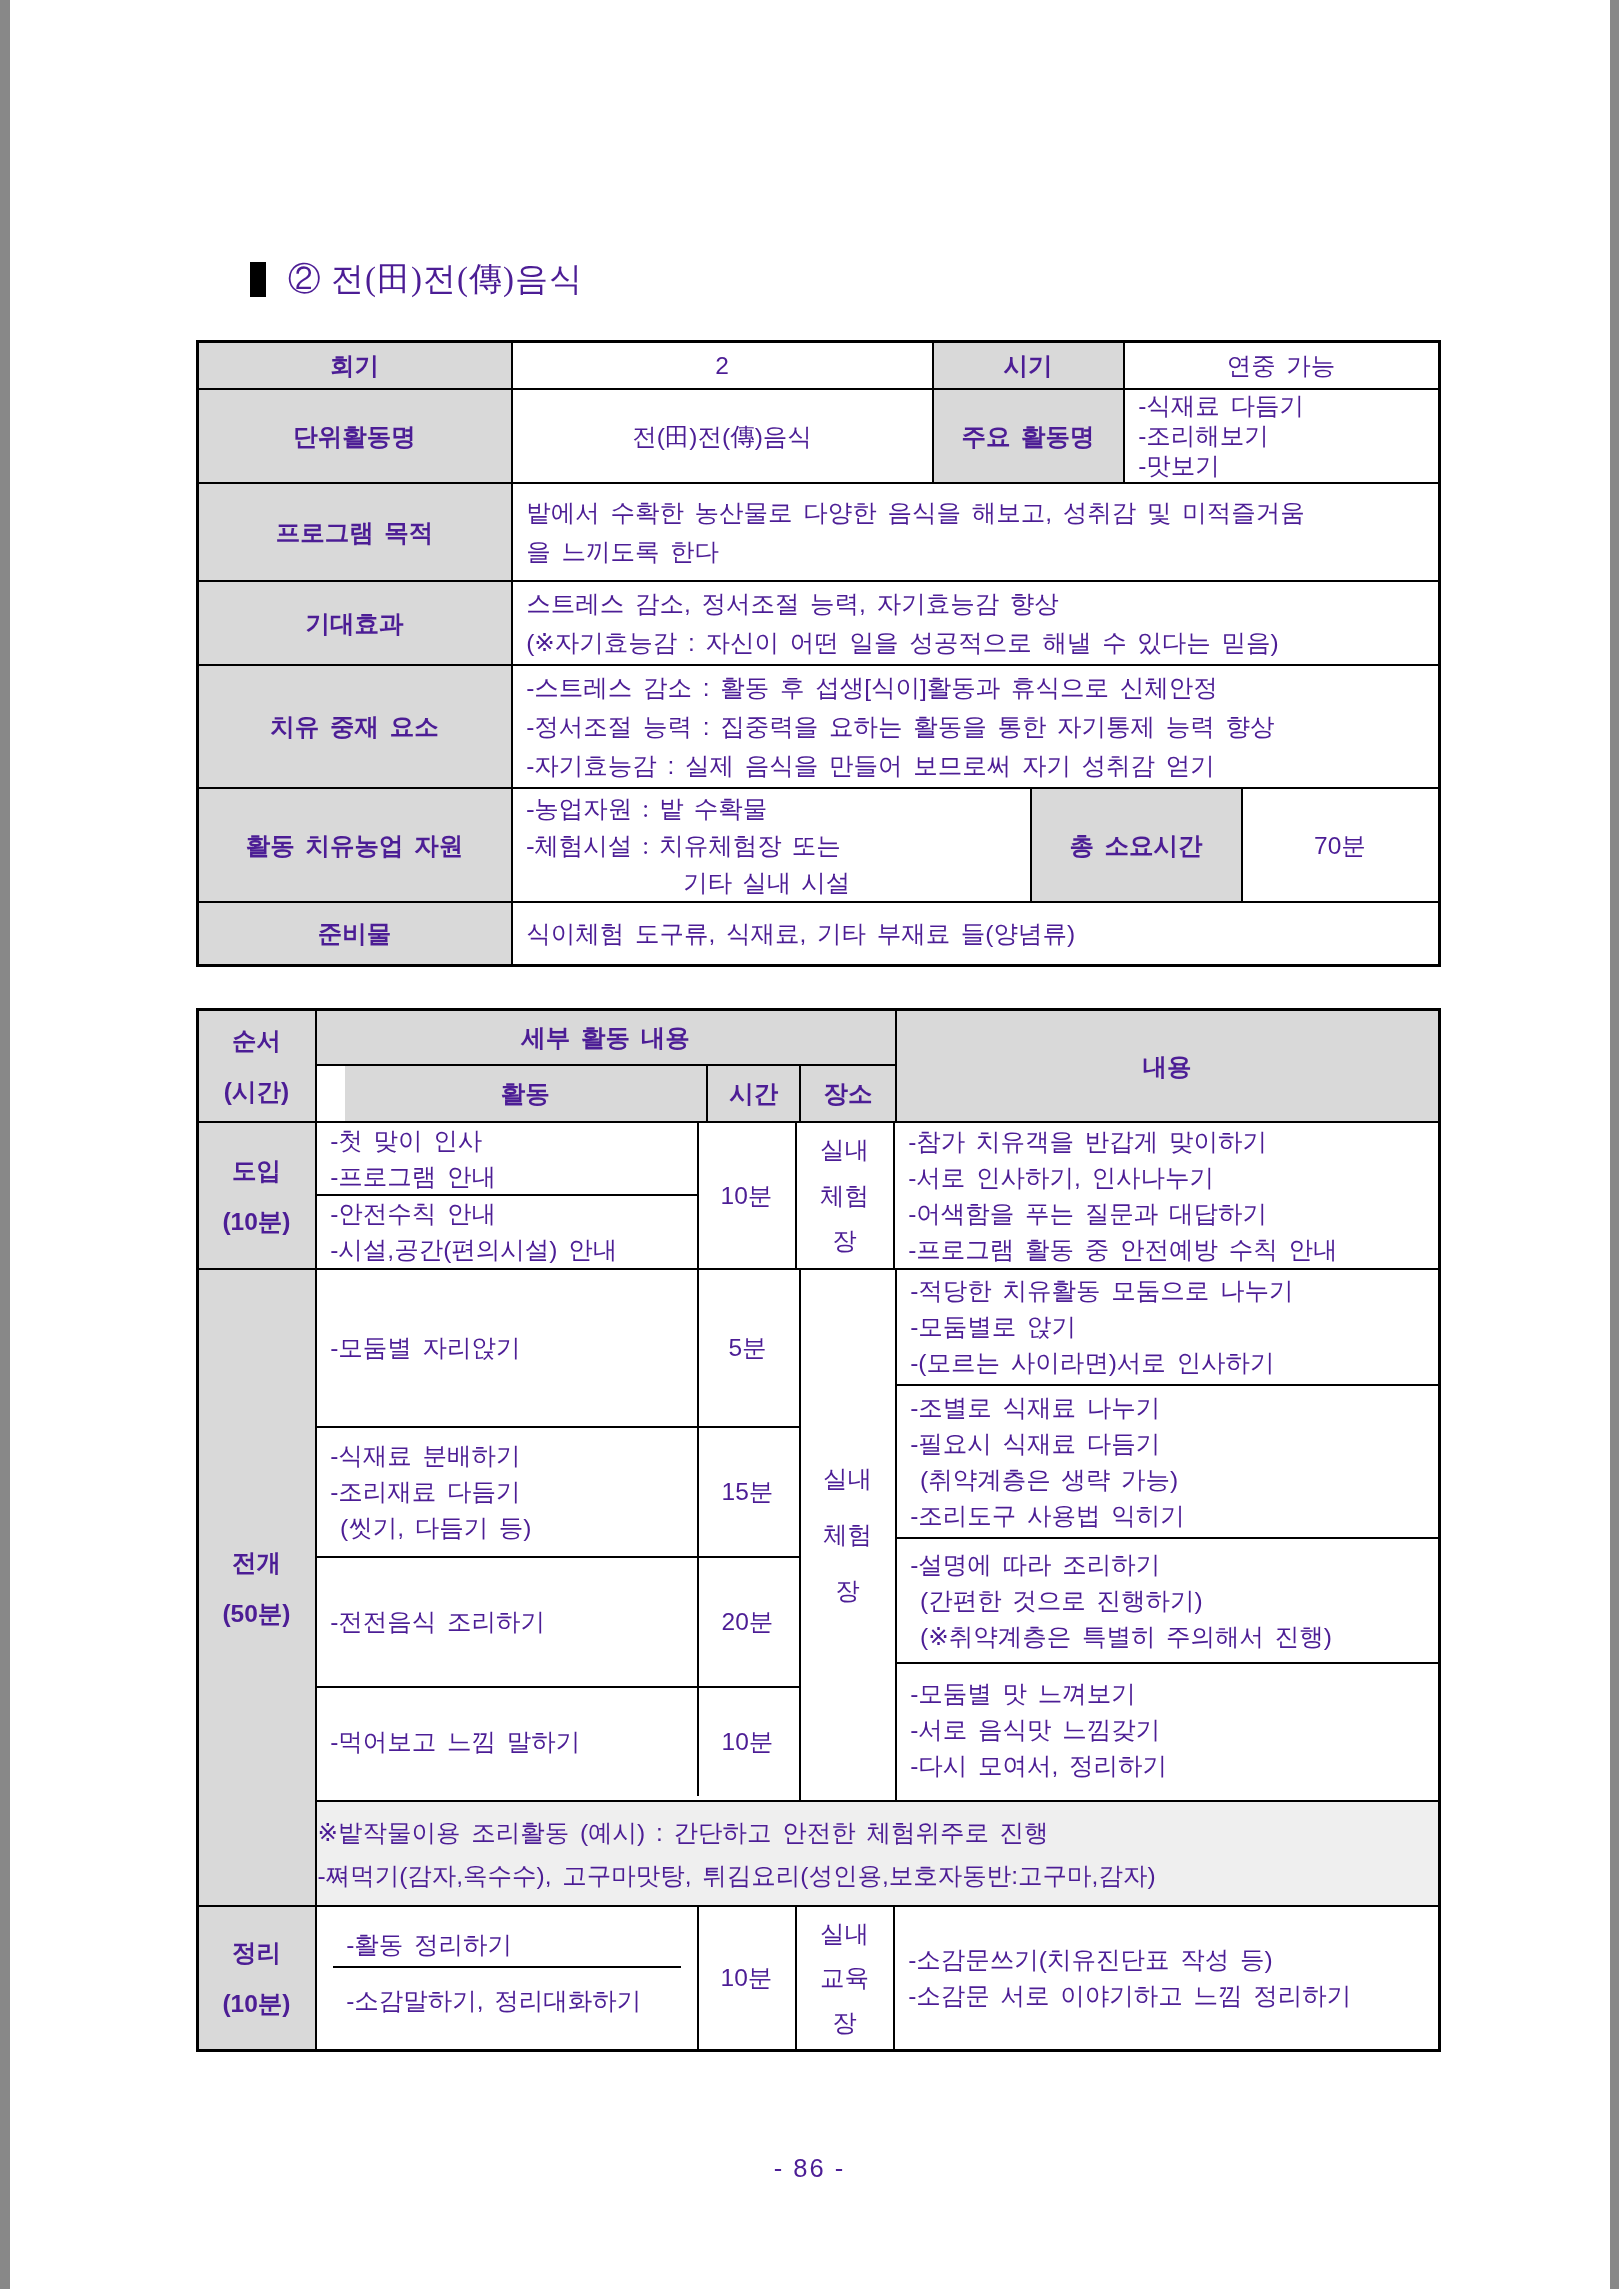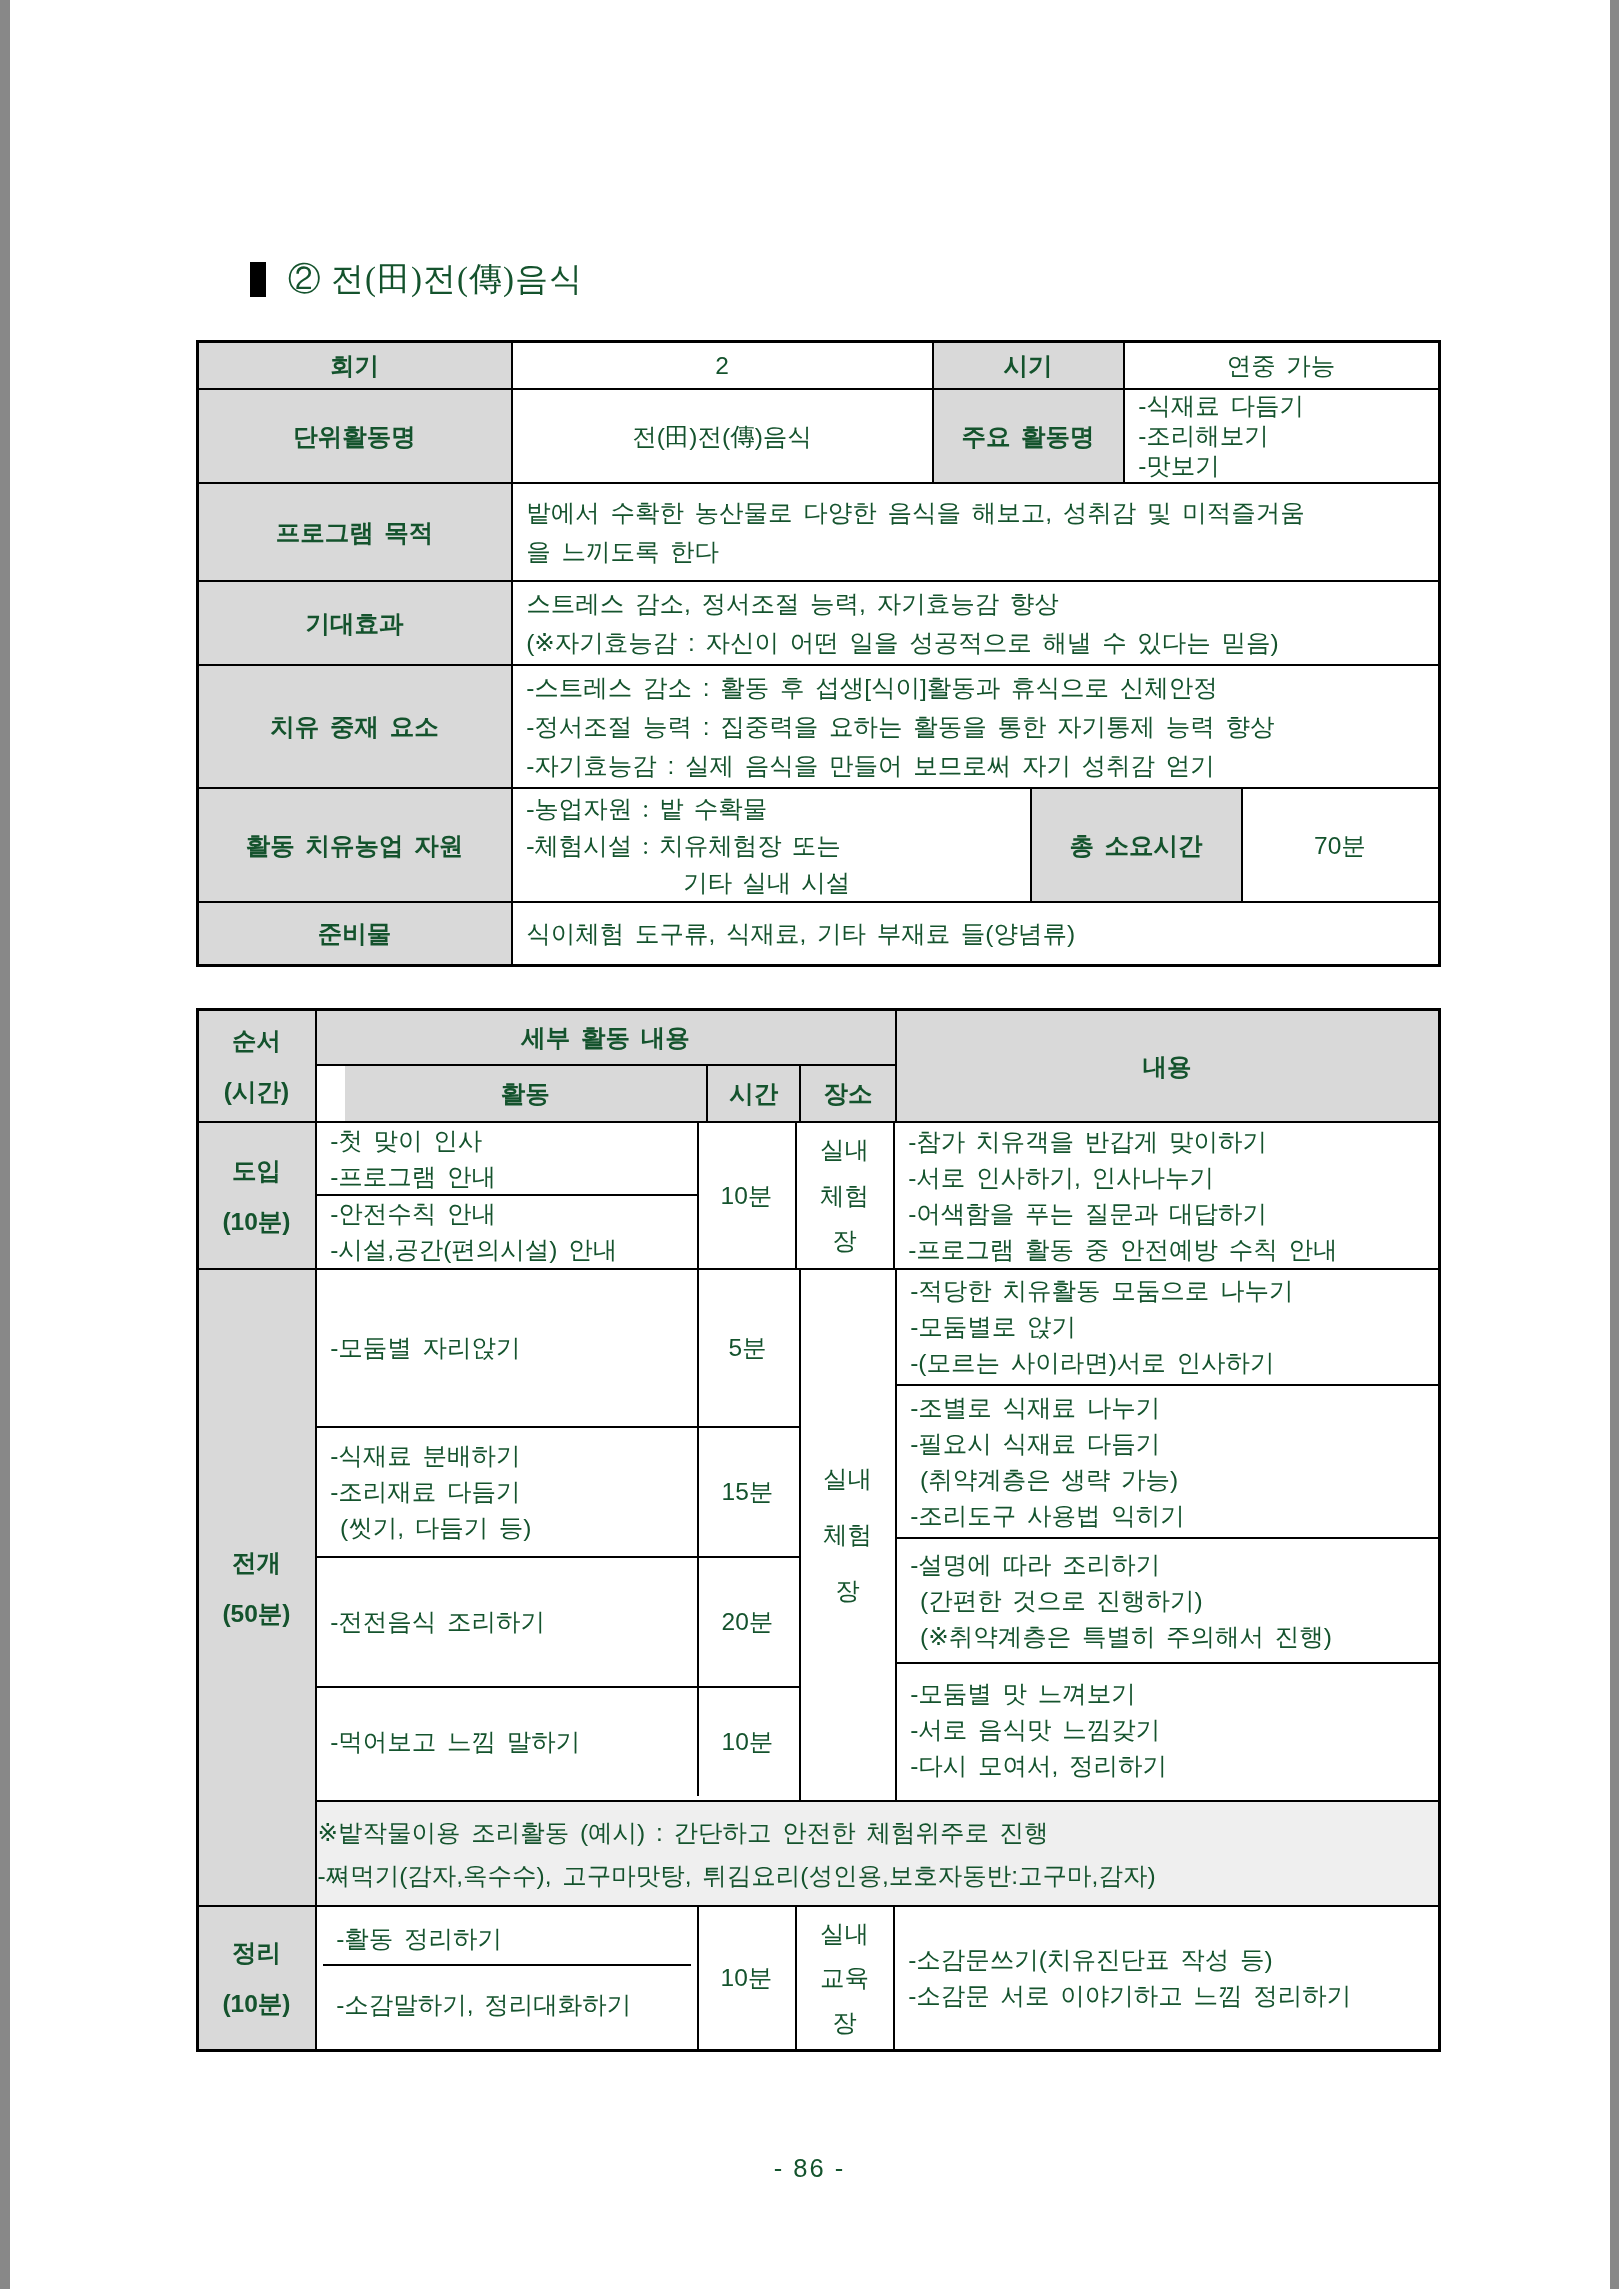--- a/index.html
+++ b/index.html
@@ -8,21 +8,21 @@
     --bd:#000000;
   }
   *{margin:0;padding:0;box-sizing:border-box;}
   html,body{background:#888;}
   .page{
     position:relative;
     width:1600px;height:2290px;
     background:#ffffff;
     margin:0 auto;
     font-family:"Liberation Sans","DejaVu Sans",sans-serif;
-    color:#14532d;
+    color:#4c1d95;
     overflow:hidden;
   }
   
   .title{
     position:absolute;left:240px;top:257px;
     display:flex;align-items:center;gap:21.6px;
     font-family:"Liberation Serif","DejaVu Serif",serif;
     font-size:33px;letter-spacing:1px;
   }
   .title .bullet{display:inline-block;width:16.7px;height:35px;background:#000;}
@@ -316,21 +316,21 @@
         </div>
 
       </div>
     </div>
 
     <div class="row" style="height:142px">
       <div class="c o lab2">
         <div class="line">정리</div>
         <div class="line">(10분)</div>
       </div>
-      <div class="c a stack" style="padding:6px">
+      <div class="c a stack" style="padding:16px">
         <div class="srow c lft" style="height:57px;border-right:none">
           <div class="line">-활동 정리하기</div>
         </div>
         <div class="srow c lft" style="height:83px;border-right:none">
           <div class="line">-소감말하기, 정리대화하기</div>
         </div>
       </div>
       <div class="c ti ctr">
           <div class="line">10분</div>
         </div>

